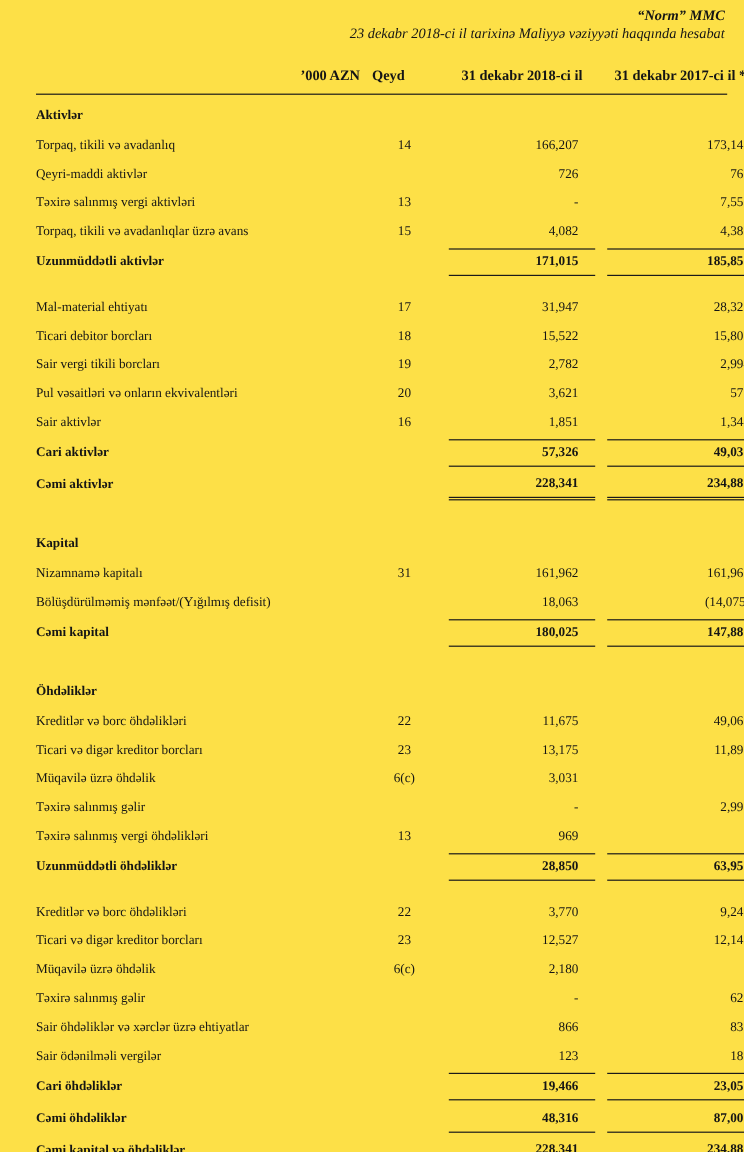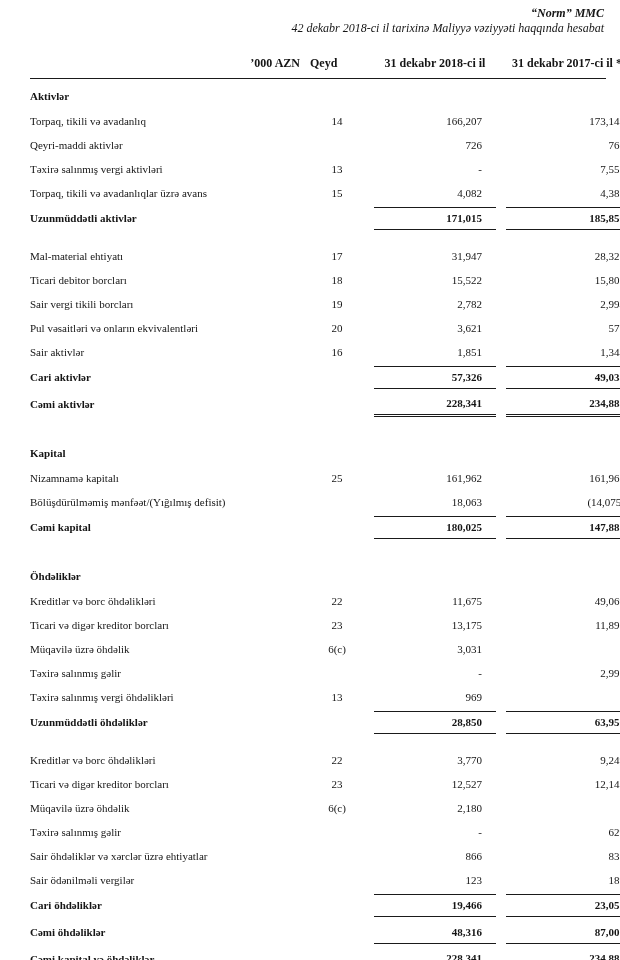--- a/index.html
+++ b/index.html
@@ -5,21 +5,21 @@
   html, body {
     margin: 0;
     padding: 0;
     background: #e8e8e6;
   }
   .page {
     position: relative;
     width: 620px;
     height: 960px;
     margin: 0 auto;
-    background: #ffffff;
+    background: #fde047;
     color: #151515;
     font-family: "Liberation Serif", "DejaVu Serif", serif;
     overflow: hidden;
     box-sizing: border-box;
   }
   .doc-header {
     text-align: right;
     padding: 6px 16px 0 0;
     font-size: 12px;
     font-style: italic;
@@ -82,21 +82,21 @@
   .gap    { height: 12px; }
   .gap-lg { height: 22px; }
 </style>
 </head>
 <body>
 
 <div class="page">
 
   <div class="doc-header">
     <div class="company">“Norm” MMC</div>
-    <div class="subtitle">42 dekabr 2018-ci il tarixinə Maliyyə vəziyyəti haqqında hesabat</div>
+    <div class="subtitle">23 dekabr 2018-ci il tarixinə Maliyyə vəziyyəti haqqında hesabat</div>
   </div>
 
   <div class="table-wrap">
 
     <div class="grid-row thead">
       <div class="h-unit">’000 AZN</div>
       <div class="h-note">Qeyd</div>
       <div class="h-y">31 dekabr 2018-ci il</div>
       <div class="h-y">31 dekabr 2017-ci il *</div>
     </div>
@@ -183,21 +183,21 @@
   </div>
         <div class="gap-lg"></div>
         <div class="grid-row row section">
     <div class="label">Kapital</div>
     <div class="note"></div>
     <div class="num n1"></div>
     <div class="num n2"></div>
   </div>
         <div class="grid-row row item">
     <div class="label">Nizamnamə kapitalı</div>
-    <div class="note">25</div>
+    <div class="note">31</div>
     <div class="num n1">161,962</div>
     <div class="num n2">161,962</div>
   </div>
         <div class="grid-row row item">
     <div class="label">Bölüşdürülməmiş mənfəət/(Yığılmış defisit)</div>
     <div class="note"></div>
     <div class="num n1">18,063</div>
     <div class="num n2">(14,075)</div>
   </div>
         <div class="grid-row row total">

